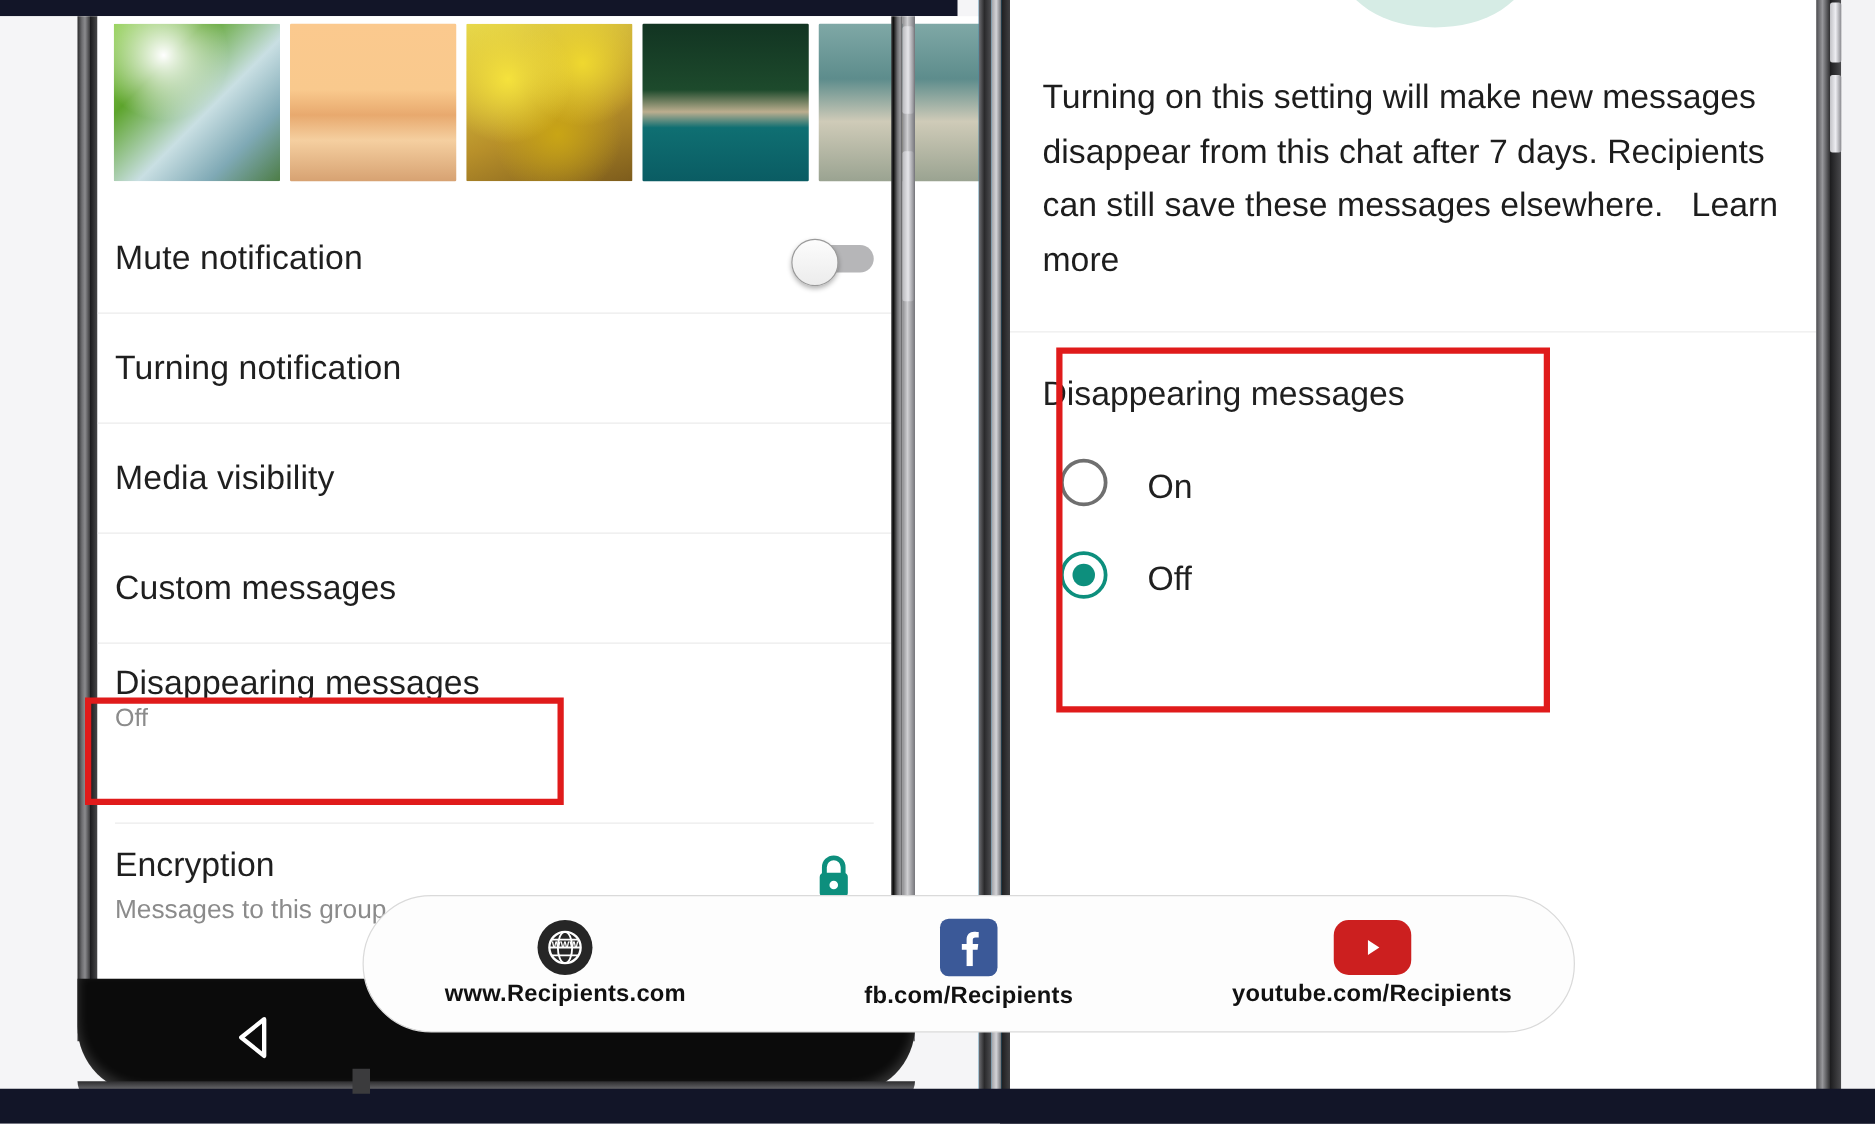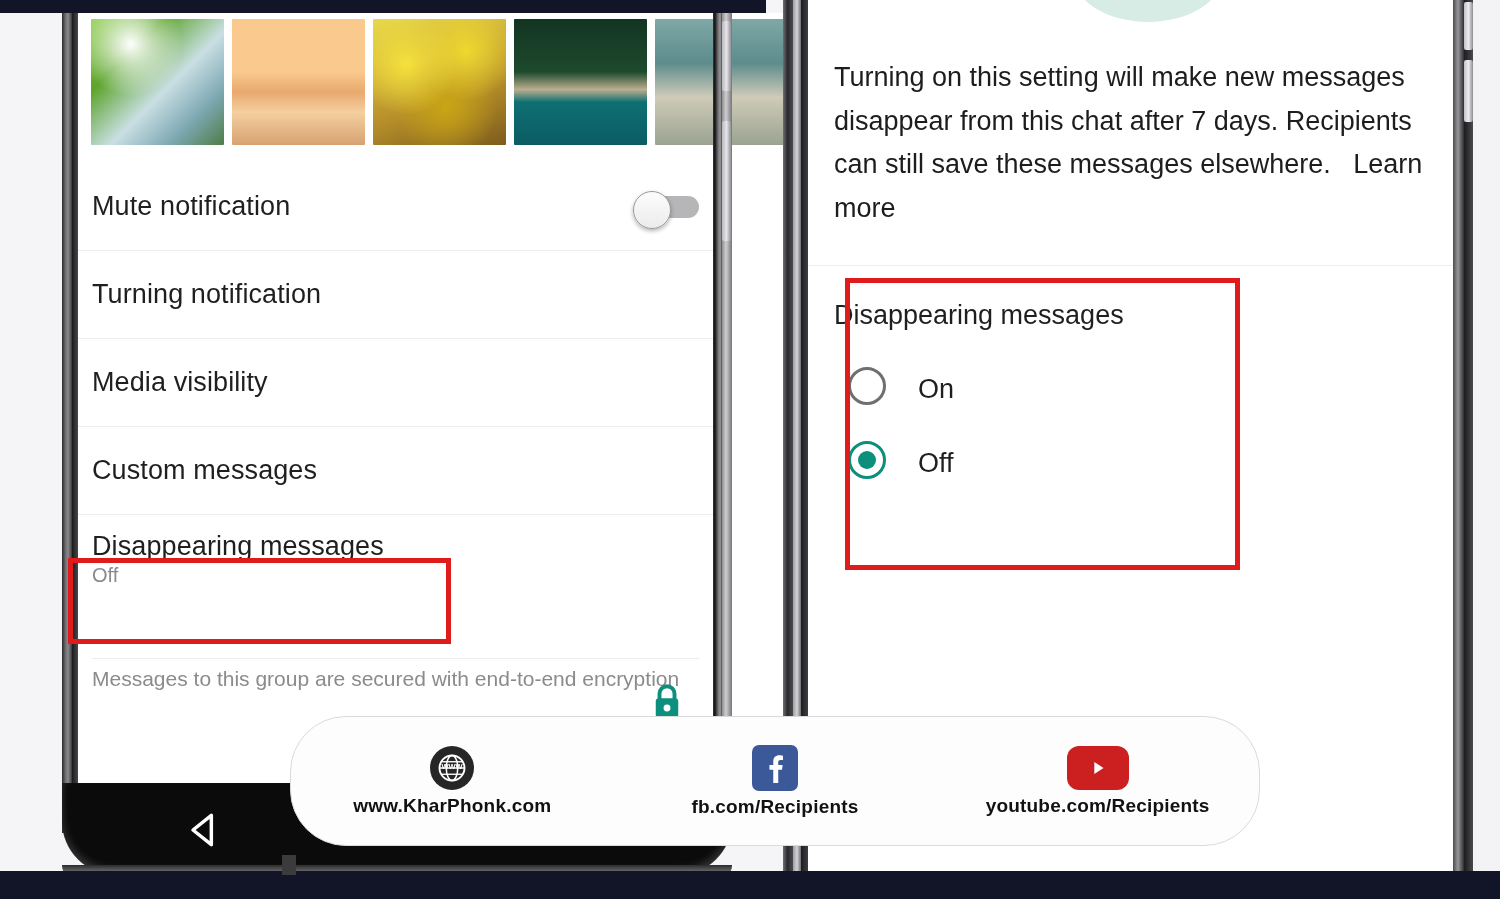--- a/index.html
+++ b/index.html
@@ -126,21 +126,21 @@
   .radio-off { border:3px solid #6f6f6f; background:#fff; }
   .radio-on { border:3px solid #0d8f7d; background:#fff; position:relative; }
   .radio-on::after { content:""; position:absolute; left:7px; top:7px; width:18px; height:18px; border-radius:50%; background:#0d8f7d; }
   .radio-label { font-size:27px; color:#1f1f1f; margin-left:32px; }
 
   .hl-right { position:absolute; left:845px; top:278px; width:395px; height:292px;
       border:5px solid #e01b1b; z-index:6; pointer-events:none; }
 
   
   .brand-bar {
-    position:absolute; left:290px; top:716px; width:970px; height:130px;
+    position:absolute; left:290px; top:716px; width:970px; height:110px;
     background:#fdfdfd; border:1px solid #dadada; border-radius:56px; z-index:8;
     display:flex; align-items:center; justify-content:space-around;
   }
   .brand-item { display:flex; flex-direction:column; align-items:center; gap:5px; width:300px; }
   .brand-text { font-size:19px; font-weight:bold; color:#111; letter-spacing:.2px; }
   .globe-ic { width:44px; height:44px; border-radius:50%; background:#262626;
       display:flex; align-items:center; justify-content:center; }
   .fb-ic { width:46px; height:46px; border-radius:7px; background:#3b5998;
       display:flex; align-items:center; justify-content:center; }
   .yt-ic { width:62px; height:44px; border-radius:12px; background:#cc1f1f;
@@ -202,20 +202,21 @@
           <div class="row-stack">
             <div class="row-title">Disappearing messages</div>
             <div class="row-sub">Off</div>
           </div>
         </div>
 
       </div>
 
       <div class="enc-row">
         <div style="border-top:1px solid #ececec;"></div>
+        <div class="enc-title">Encryption</div>
         <div class="enc-sub">Messages to this group are secured with end-to-end encryption</div>
         <span class="lock-icon">
           <svg width="36" height="40" viewBox="0 0 24 26">
             <path d="M7 11V7.5a5 5 0 0 1 10 0V11" fill="none" stroke="#0d8f7d" stroke-width="2.6"></path>
             <rect x="4.5" y="10.5" width="15" height="13" rx="2.2" fill="#0d8f7d"></rect>
             <circle cx="12" cy="17" r="2.3" fill="#ffffff"></circle>
           </svg>
         </span>
       </div>
 
@@ -287,21 +288,21 @@
       <span class="globe-ic">
         <svg width="30" height="30" viewBox="0 0 24 24">
           <circle cx="12" cy="12" r="10" fill="none" stroke="#fff" stroke-width="1.5"></circle>
           <ellipse cx="12" cy="12" rx="4.6" ry="10" fill="none" stroke="#fff" stroke-width="1.2"></ellipse>
           <line x1="2" y1="12" x2="22" y2="12" stroke="#fff" stroke-width="1.2"></line>
           <line x1="3.6" y1="7" x2="20.4" y2="7" stroke="#fff" stroke-width="1.1"></line>
           <line x1="3.6" y1="17" x2="20.4" y2="17" stroke="#fff" stroke-width="1.1"></line>
           <text x="12" y="12.6" font-size="6" font-family="Liberation Sans, sans-serif" font-weight="bold" fill="#fff" text-anchor="middle">WWW</text>
         </svg>
       </span>
-      <span class="brand-text">www.KharPhonk.com</span>
+      <span class="brand-text">www.Recipients.com</span>
     </div>
 
     <div class="brand-item">
       <span class="fb-ic">
         <svg width="26" height="30" viewBox="0 0 16 26">
           <path d="M10.8 26V14.6h3.3l.5-4.1h-3.8V8c0-1.2.3-2 2-2h2.1V2.3C14.5 2.2 13.2 2 11.7 2 8.6 2 6.5 3.9 6.5 7.5v3H3.2v4.1h3.3V26z" fill="#ffffff"></path>
         </svg>
       </span>
       <span class="brand-text">fb.com/Recipients</span>
     </div>

